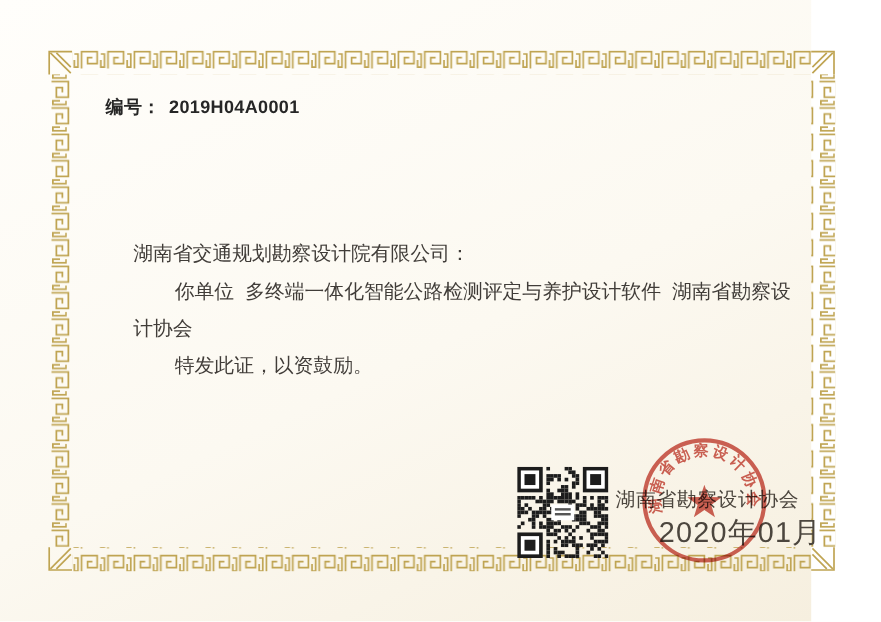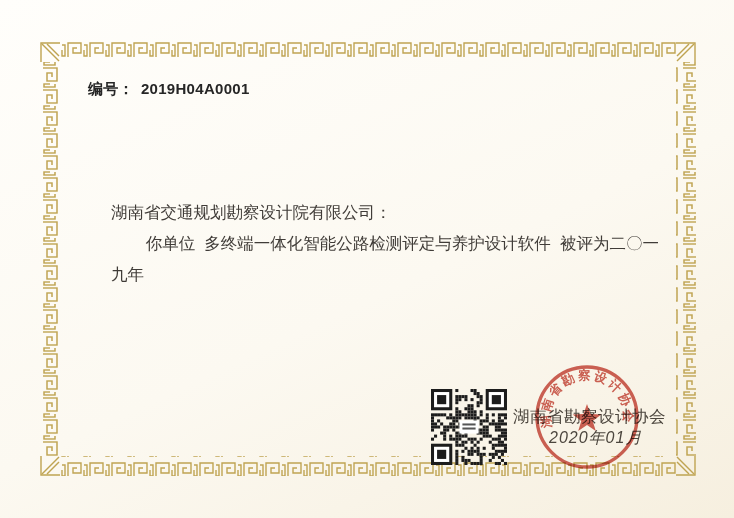--- a/index.html
+++ b/index.html
@@ -3,21 +3,21 @@
 <meta charset="utf-8">
 <style>
   html,body{margin:0;padding:0;}
   body{
     width:734px;height:518px;
     font-family:"Liberation Sans",sans-serif;
     background:#ffffff;
     overflow:hidden;
   }
   .page{
-    position:relative;width:734px;height:518px;
+    position:relative;width:676px;height:518px;
     background:linear-gradient(155deg,#fffefb 0%,#fcf9f1 55%,#f6efdf 100%);
   }
   .border-svg{position:absolute;left:0;top:0;}
   .serial{
     position:absolute;left:88px;top:80px;
     font-size:15px;font-weight:bold;color:#262626;letter-spacing:.3px;
     white-space:nowrap;
   }
   .serial .num{margin-left:7px;}
   .title{
@@ -34,21 +34,21 @@
   }
   .body-text p{margin:0;white-space:pre-wrap;}
   .indent{text-indent:2.1em;}
   .qr{position:absolute;left:431px;top:389px;}
   .issuer{
     position:absolute;left:513px;top:406px;
     font-size:16.5px;color:#4c463e;letter-spacing:.5px;white-space:nowrap;
   }
   .date{
     position:absolute;left:549px;top:428px;
-    font-size:16px;color:#4c463e;letter-spacing:1px;white-space:nowrap;font-style:italic;
+    font-size:24px;color:#4c463e;letter-spacing:1px;white-space:nowrap;
   }
   .seal{
     position:absolute;left:531px;top:361px;
     mix-blend-mode:multiply;opacity:.85;
   }
 </style>
 </head>
 <body>
 
 <div class="page">
@@ -92,21 +92,22 @@
       <line x1="694" y1="474" x2="677" y2="457"></line>
       <line x1="689" y1="474" x2="677" y2="462"></line>
     </g>
   </svg>
 
   <div class="serial"><span>编号：</span><span class="num">2019H04A0001</span></div>
 
 
   <div class="body-text">
     <p>湖南省交通规划勘察设计院有限公司：</p>
-    <p class="indent">你单位  多终端一体化智能公路检测评定与养护设计软件  被评为二〇一九年</p>
+    <p class="indent">你单位  多终端一体化智能公路检测评定与养护设计软件  湖南省勘察设计协会</p>
+    <p class="indent">特发此证，以资鼓励。</p>
   </div>
 
   <svg class="qr" id="qr" width="76" height="76" viewBox="0 0 75 75">
       <rect x="24" y="0" width="3" height="3" fill="#1c1c1c"></rect>
       <rect x="39" y="0" width="3" height="3" fill="#1c1c1c"></rect>
       <rect x="42" y="0" width="3" height="3" fill="#1c1c1c"></rect>
       <rect x="42" y="3" width="3" height="3" fill="#1c1c1c"></rect>
       <rect x="45" y="3" width="3" height="3" fill="#1c1c1c"></rect>
       <rect x="24" y="6" width="3" height="3" fill="#1c1c1c"></rect>
       <rect x="27" y="6" width="3" height="3" fill="#1c1c1c"></rect>

